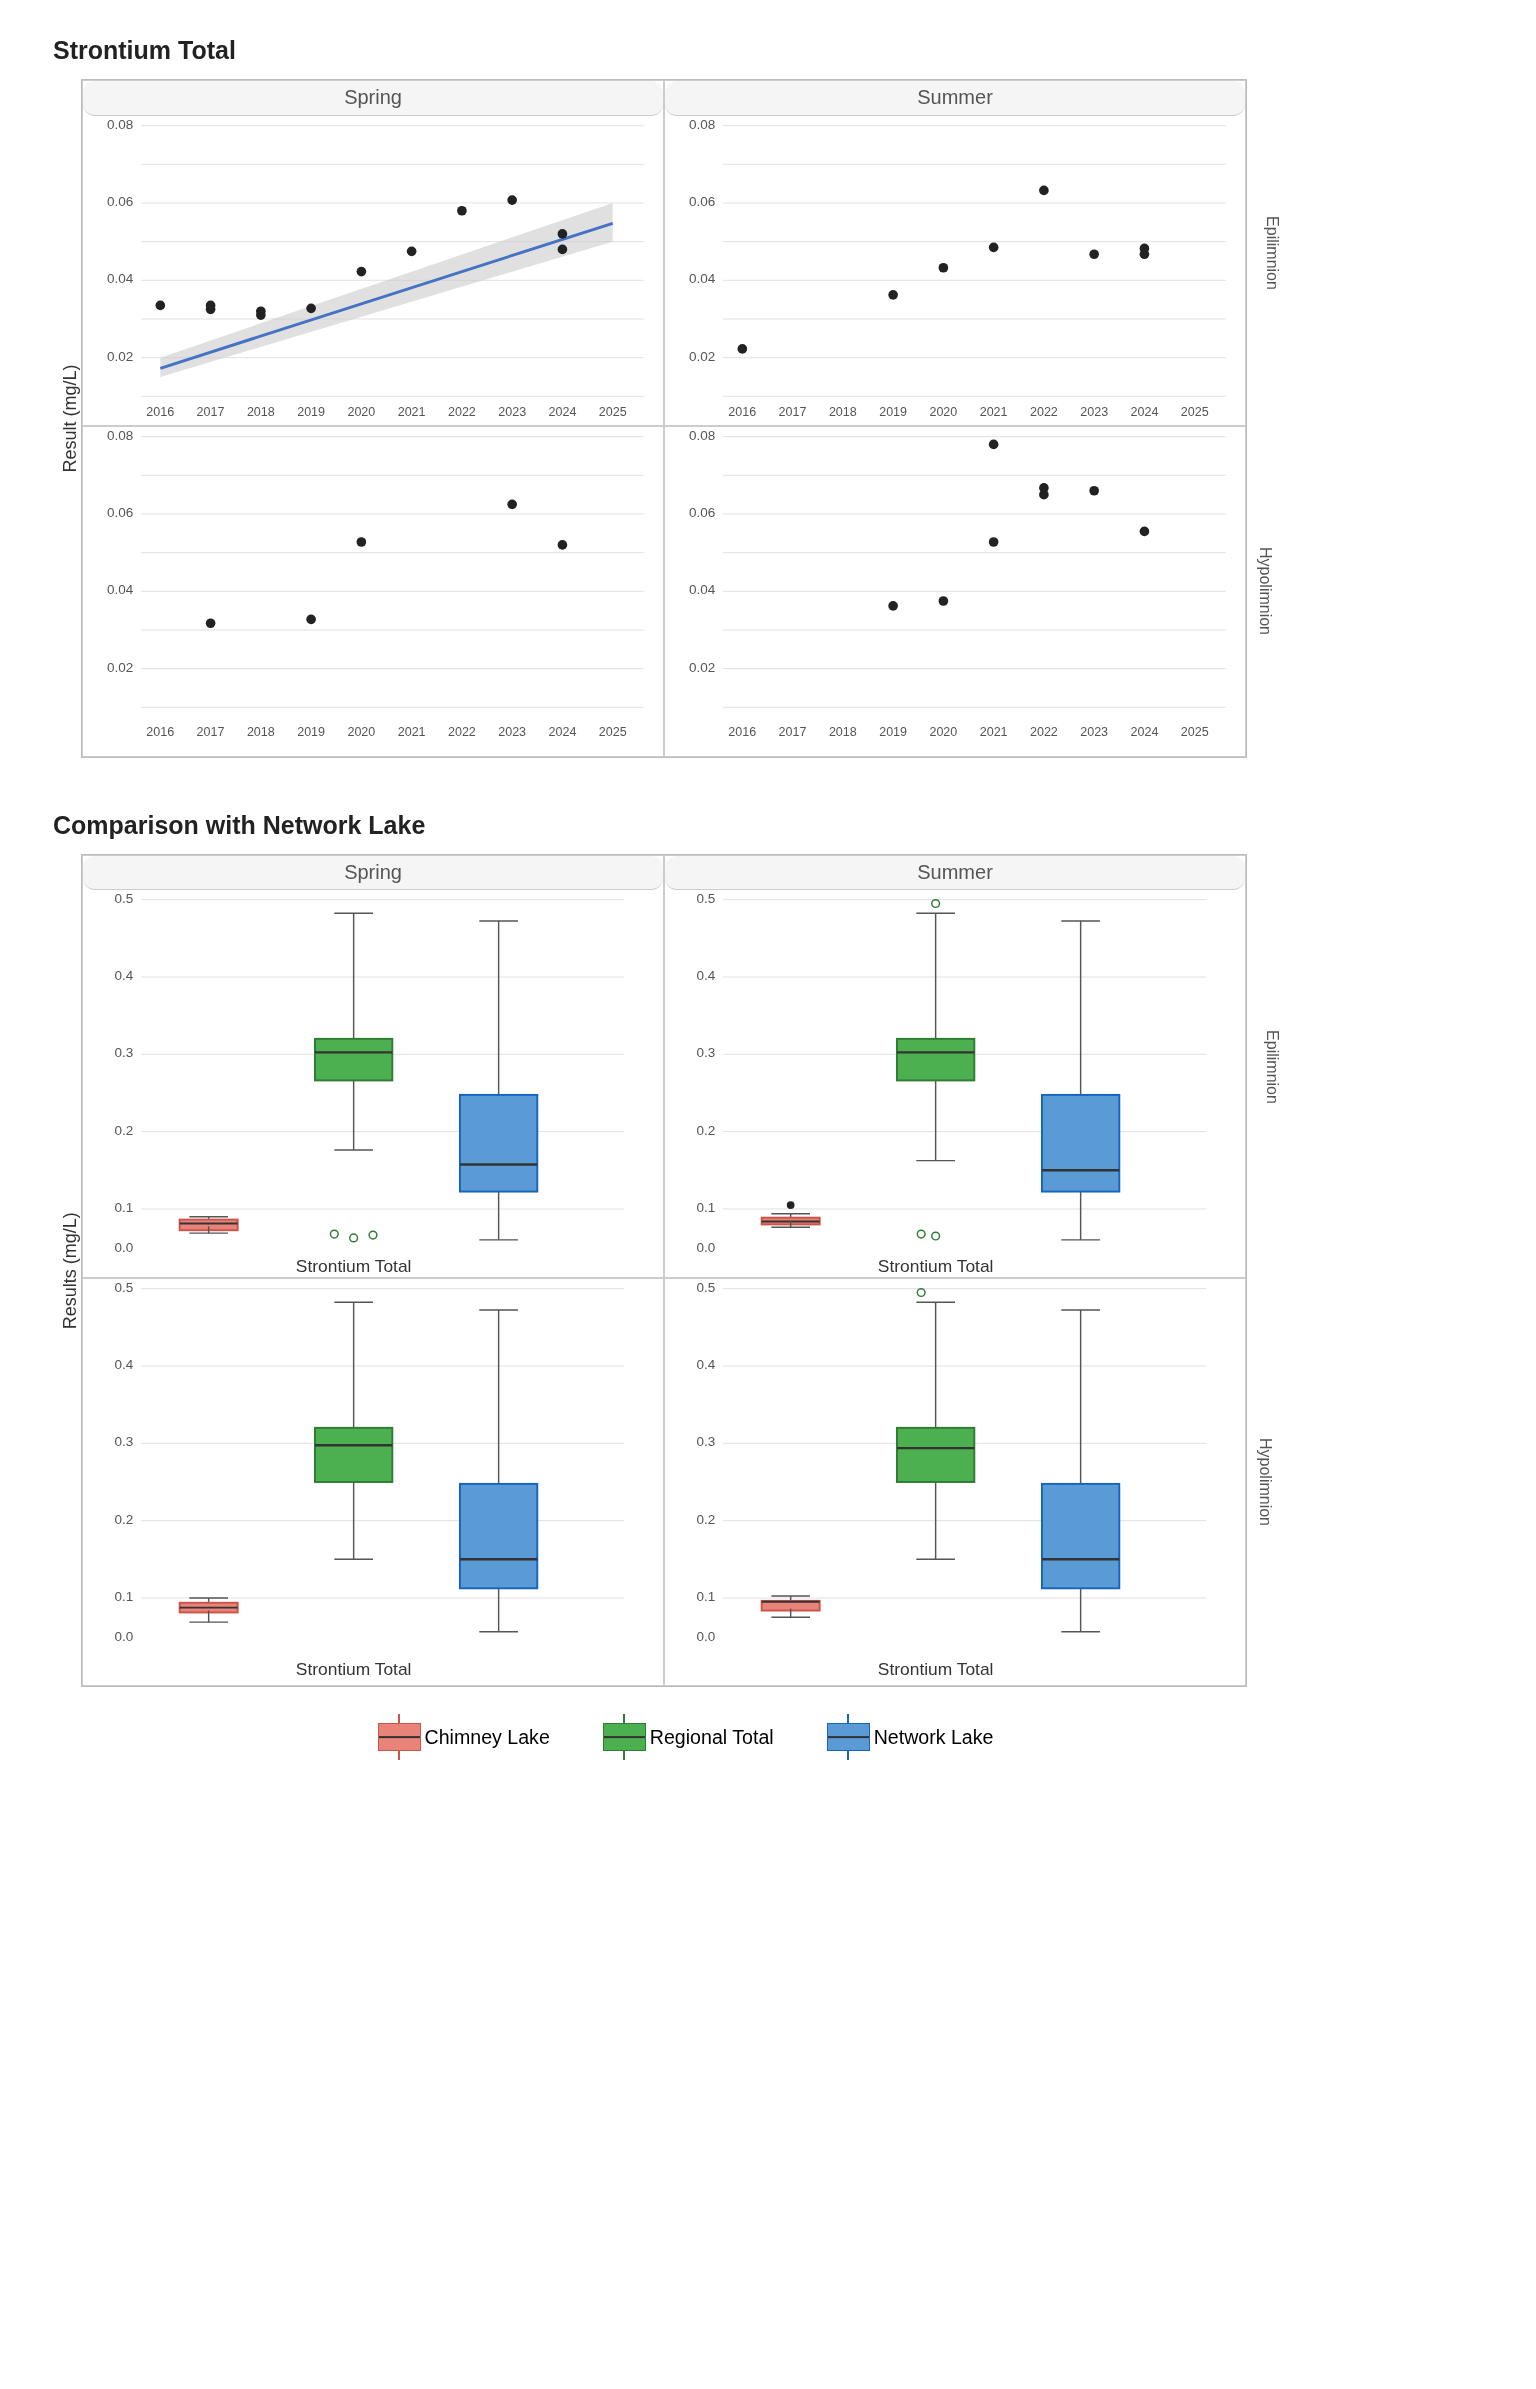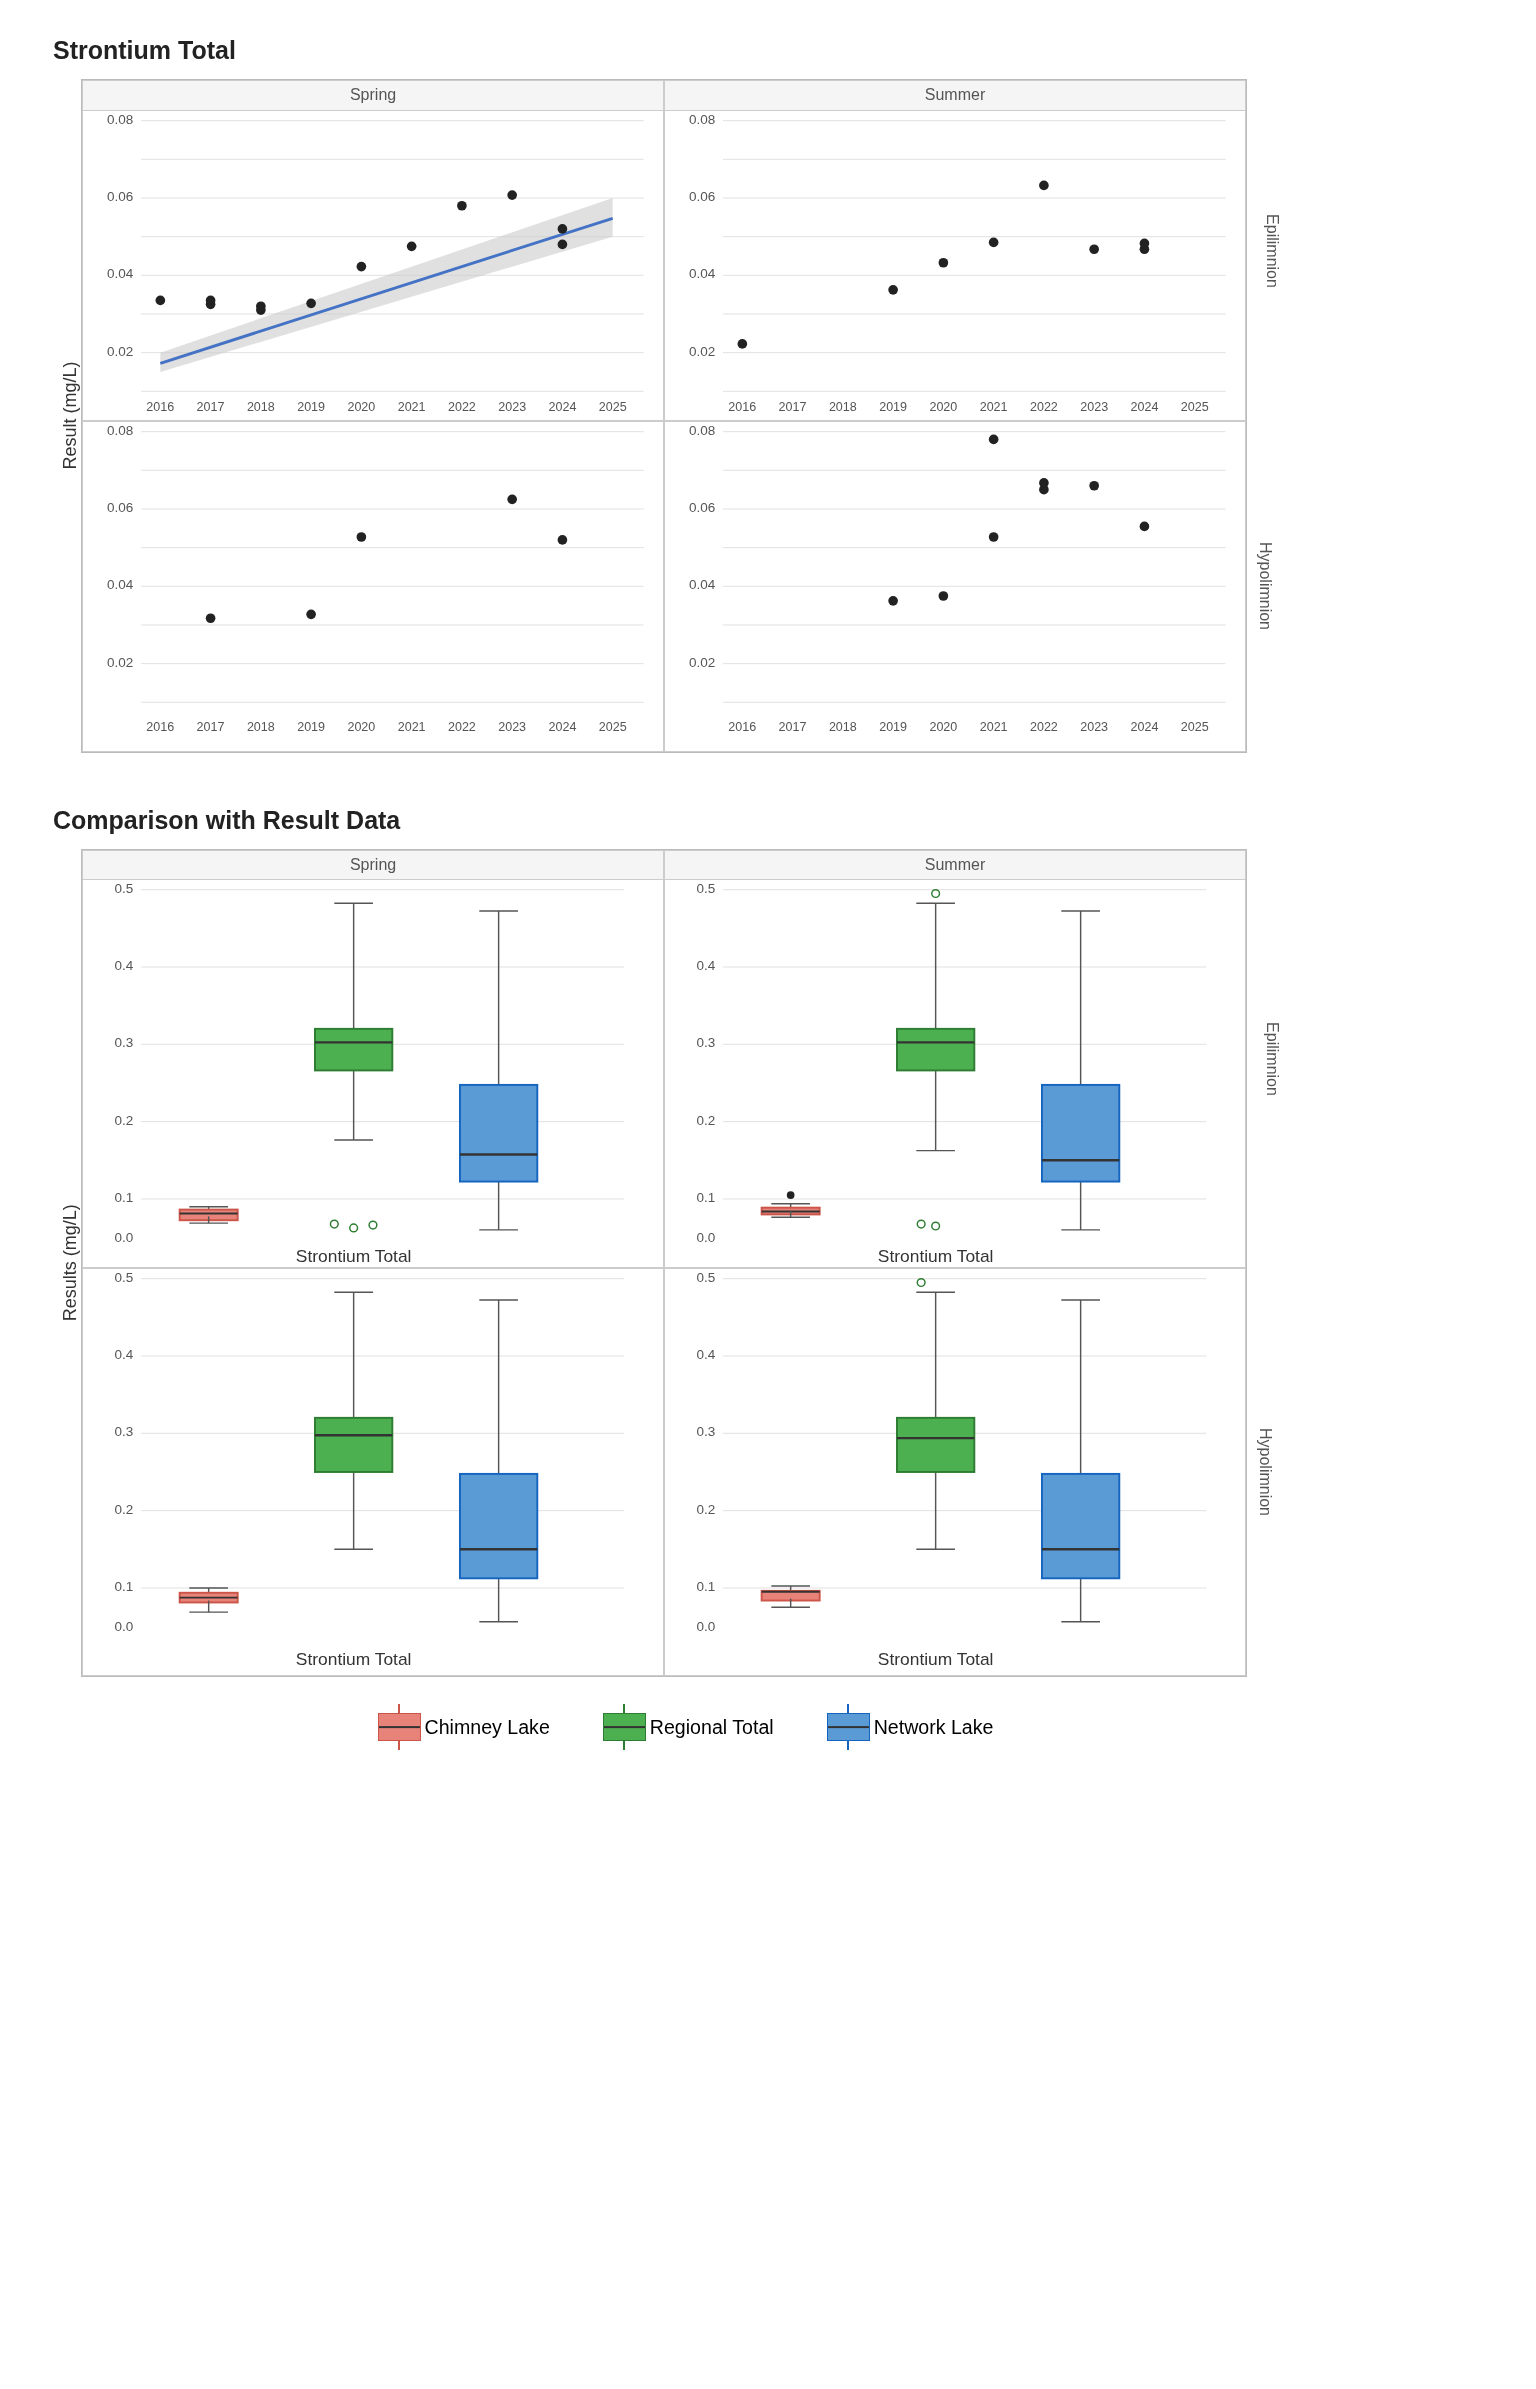--- a/index.html
+++ b/index.html
@@ -45,25 +45,26 @@
     }
 
     .facet-cell {
       position: relative;
       background: white;
       border: 0.9px solid #ccc;
     }
 
     .facet-header {
       text-align: center;
-      font-size: 16px;
+      font-size: 20px;
       color: #555;
       padding: 5.3px 0;
       border-bottom: 0.9px solid #ccc;
       background: #f5f5f5;
+      border-radius: 12px;
     }
 
     .scatter-svg {
       width: 100%;
       display: block;
     }
 
     
     .boxplot-section {
       margin-bottom: 53px;
@@ -290,21 +291,21 @@
           </div>
 
         </div>
       </div>
 
       <div style="width:71px;"></div>
     </div>
   </div>
 
   <div class="boxplot-section">
-    <div class="chart-title">Comparison with Result Data</div>
+    <div class="chart-title">Comparison with Network Lake</div>
 
     <div class="chart-area">
       <div class="y-axis-label">Results (mg/L)</div>
 
       <div style="flex:1; position:relative;">
         <div style="display:grid; grid-template-columns:1fr 1fr; border:0.9px solid #bbb;">
 
           <div class="facet-cell" style="border-right:0.9px solid #ccc; border-bottom:0.9px solid #ccc;">
             <div class="facet-header">Spring</div>
             <svg class="scatter-svg" viewBox="0 0 600 400">

